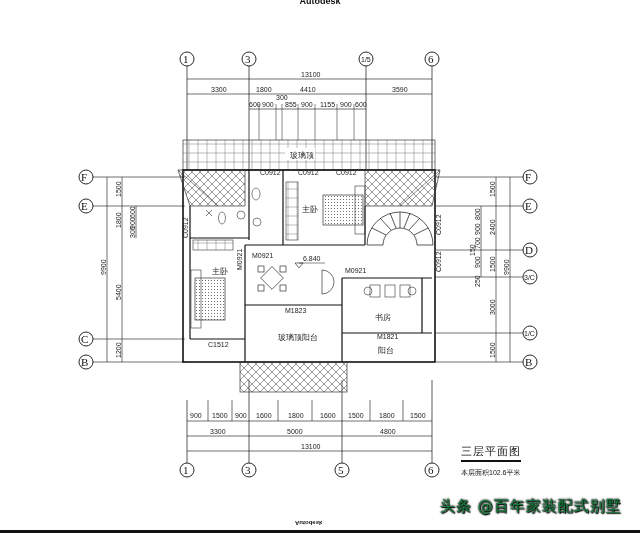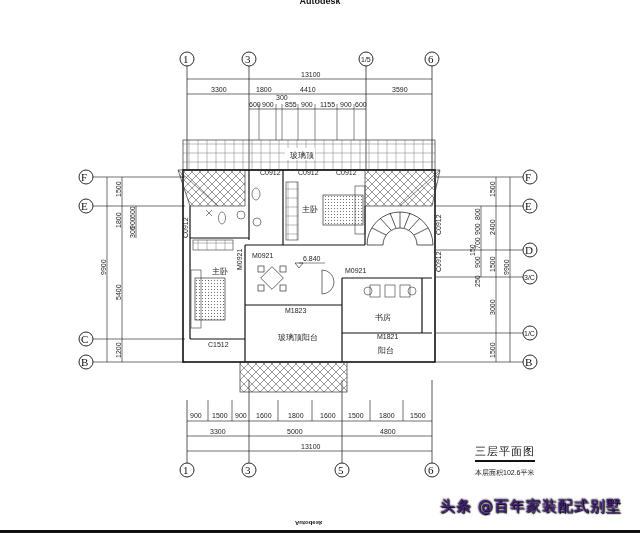--- a/index.html
+++ b/index.html
@@ -3,24 +3,24 @@
 <meta charset="utf-8">
 <style>
   html,body{margin:0;padding:0;background:#fff;}
   body{width:640px;height:533px;position:relative;overflow:hidden;font-family:"Liberation Sans",sans-serif;color:#111;}
   .top-brand{position:absolute;left:0;top:-4px;width:640px;text-align:center;font-weight:bold;font-size:9px;}
   .bottom-brand{position:absolute;left:295px;top:520px;font-weight:bold;font-size:6px;transform:scaleY(-1);}
   svg{position:absolute;left:0;top:0;}
   .t{font-family:"Liberation Sans",sans-serif;font-size:7px;fill:#222;}
   .tl{font-family:"Liberation Sans",sans-serif;font-size:8px;fill:#222;}
   .axis{font-family:"Liberation Serif",serif;font-size:11px;fill:#111;}
-  .title-block{position:absolute;left:475px;top:441px;}
+  .title-block{position:absolute;left:461px;top:441px;}
   .plan-title{font-size:11px;border-bottom:2px solid #111;padding-bottom:1px;display:inline-block;letter-spacing:1px;}
   .plan-area{font-size:7px;margin-top:6px;}
-  .watermark{position:absolute;left:440px;top:497px;font-size:15px;color:#4c1d95;font-family:"DejaVu Sans",sans-serif;text-shadow:0 0 2px #000,0 0 2px #000,1px 1px 1px #000;letter-spacing:1px;}
+  .watermark{position:absolute;left:440px;top:497px;font-size:15px;color:#15803d;font-family:"DejaVu Sans",sans-serif;text-shadow:0 0 2px #000,0 0 2px #000,1px 1px 1px #000;letter-spacing:1px;}
   .bottom-bar{position:absolute;left:0;top:530px;width:640px;height:3px;background:#111;}
 </style>
 </head>
 <body>
 
 <div class="top-brand">Autodesk</div>
 
 <svg width="640" height="533" viewBox="0 0 640 533">
   <defs>
     <pattern id="tile" width="8" height="8" patternUnits="userSpaceOnUse">

